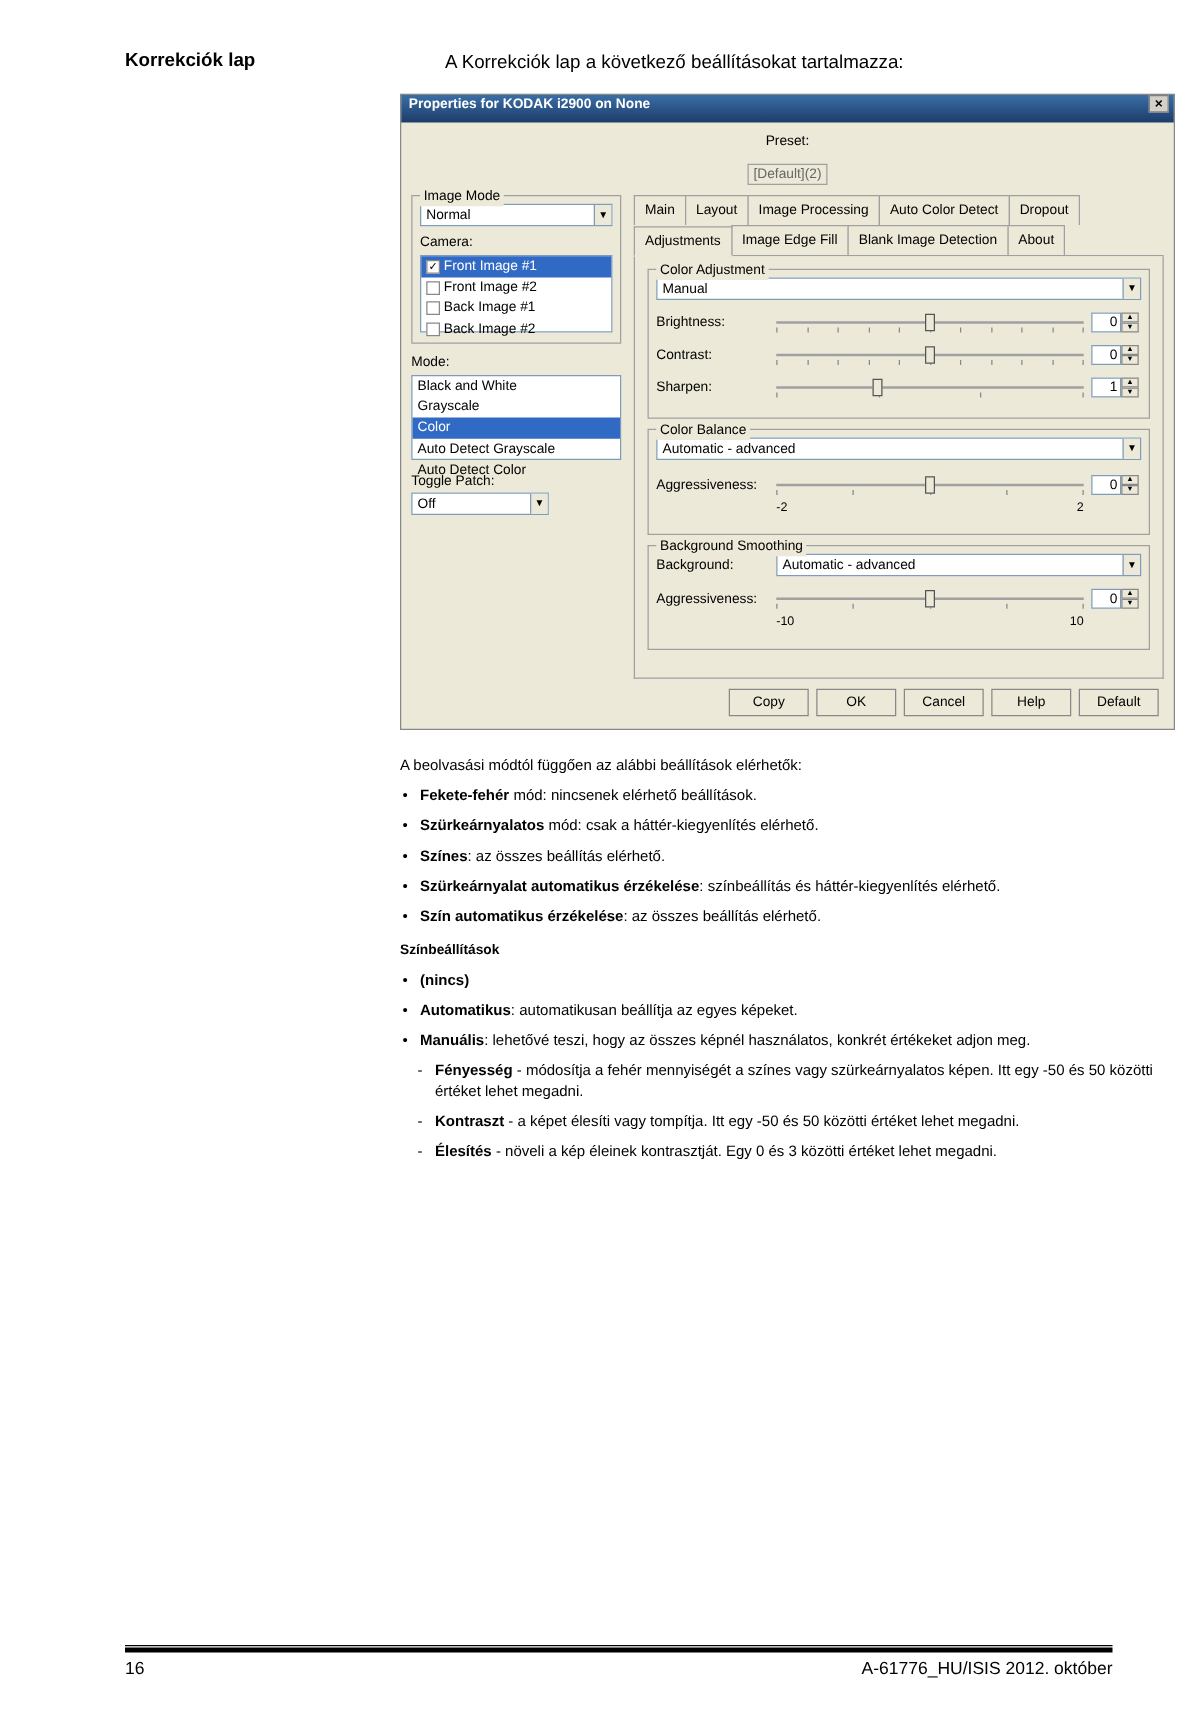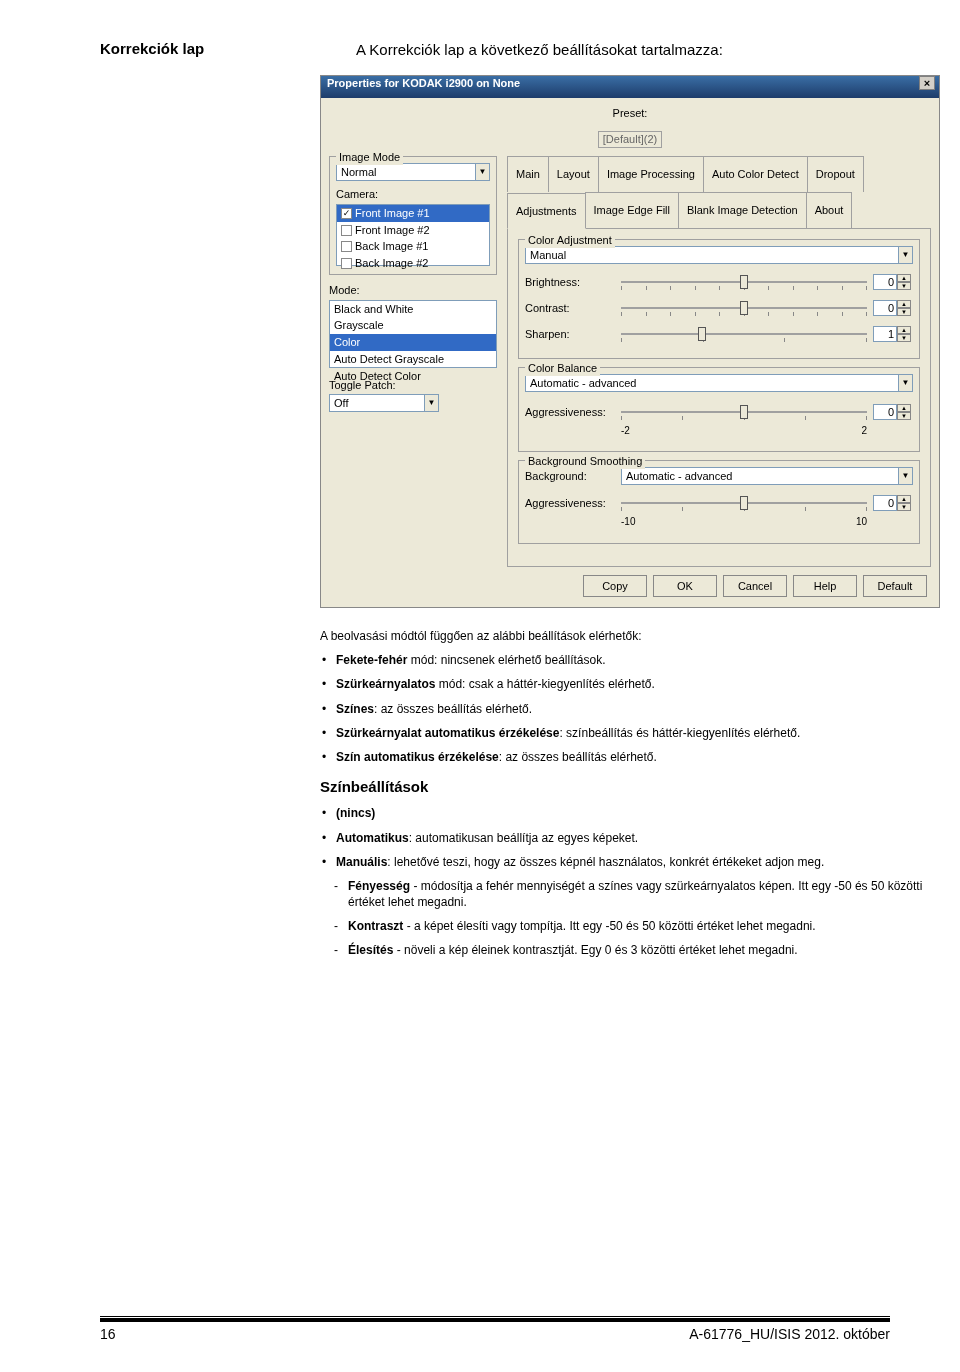--- a/index.html
+++ b/index.html
@@ -30,21 +30,21 @@
   .combo { width:100%; height:18px; background:#fff; border:1px solid #7f9db9; display:flex; align-items:center; }
   .combo span { flex:1; padding:0 4px; font-size:11px; }
   .combo .arrow { width:14px; height:16px; background:#ece9d8; border-left:1px solid #7f9db9; display:flex; align-items:center; justify-content:center; font-size:8px; }
   .listbox { border:1px solid #7f9db9; background:#fff; font-size:11px; }
   .listbox .item { padding:1px 4px; display:flex; align-items:center; gap:3px; }
   .listbox .item.selected { background:#316ac5; color:#fff; }
   .listbox .cb { width:11px; height:11px; border:1px solid #888; background:#fff; display:inline-flex; align-items:center; justify-content:center; font-size:9px; line-height:1; color:#000;}
 
   .tabs { border-bottom:1px solid #a0a0a0; }
   .tabs-row { display:flex; }
-  .tab { border:1px solid #a0a0a0; border-bottom:none; background:#ece9d8; padding:2px 8px; margin-right:-1px; font-size:11px; height:36px; display:flex; align-items:center; white-space:nowrap; }
+  .tab { border:1px solid #a0a0a0; border-bottom:none; background:#ece9d8; padding:2px 8px; margin-right:-1px; font-size:11px; height:24px; display:flex; align-items:center; white-space:nowrap; }
   .tab.active { background:#ece9d8; position:relative; top:1px; border-bottom:1px solid #ece9d8; }
   .tab-body { border:1px solid #a0a0a0; border-top:none; padding:10px 10px 14px 10px; background:#ece9d8; }
 
   .row { display:flex; align-items:center; margin-bottom:6px; gap:6px; }
   .row label { width:90px; font-size:11px; flex-shrink:0; }
   .slider { flex:1; position:relative; height:20px; display:flex; align-items:center; }
   .slider .track { position:absolute; left:0; right:0; top:9px; height:2px; background:#a0a0a0; }
   .slider .ticks { position:absolute; left:0; right:0; bottom:2px; display:flex; justify-content:space-between; }
   .slider .ticks span { width:1px; height:4px; background:#888; }
   .slider .thumb { position:absolute; top:3px; width:8px; height:14px; background:#ece9d8; border:1px solid #555; left:50%; transform:translateX(-50%); }
@@ -56,21 +56,21 @@
   .scale-labels.pad-left { padding-left:96px; padding-right:46px; }
 
   .btnbar { display:flex; gap:6px; padding:8px 4px 0 4px; justify-content:flex-end; }
   .btn { min-width:64px; height:22px; border:1px solid #888; background:#ece9d8; font-size:11px; display:flex; align-items:center; justify-content:center; padding:0 8px; }
 
   .body-text p { margin-bottom:8px; font-size:12px; }
   .body-text .bullet { padding-left:16px; position:relative; margin-bottom:8px; }
   .body-text .bullet::before { content:"•"; position:absolute; left:2px; top:0; }
   .body-text .sub-bullet { padding-left:28px; position:relative; margin-bottom:8px; }
   .body-text .sub-bullet::before { content:"-"; position:absolute; left:14px; top:0; }
-  .body-text .section-head { font-weight:bold; font-size:15px; margin:12px 0 8px 0; }
+  .body-text .section-head { font-weight:bold; font-size:11px; margin:12px 0 8px 0; }
 
   .footer { position:absolute; bottom:30px; left:0; right:0; }
   .footer-bar { height:4px; background:#000; margin:0 70px 4px 100px; position:relative; }
   .footer-bar::before { content:""; position:absolute; left:0; right:0; top:-2px; height:1px; background:#000; }
   .footer-row { display:flex; justify-content:space-between; padding:0 70px 0 100px; font-size:14px; }
 </style>
 </head>
 <body>
 
 <div class="page">

